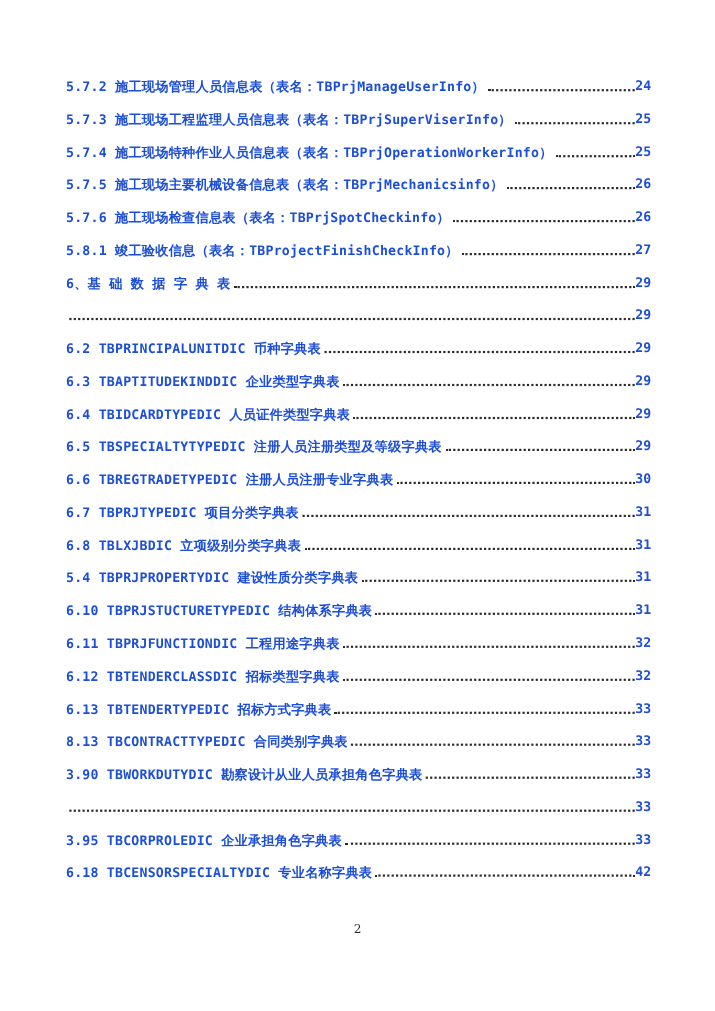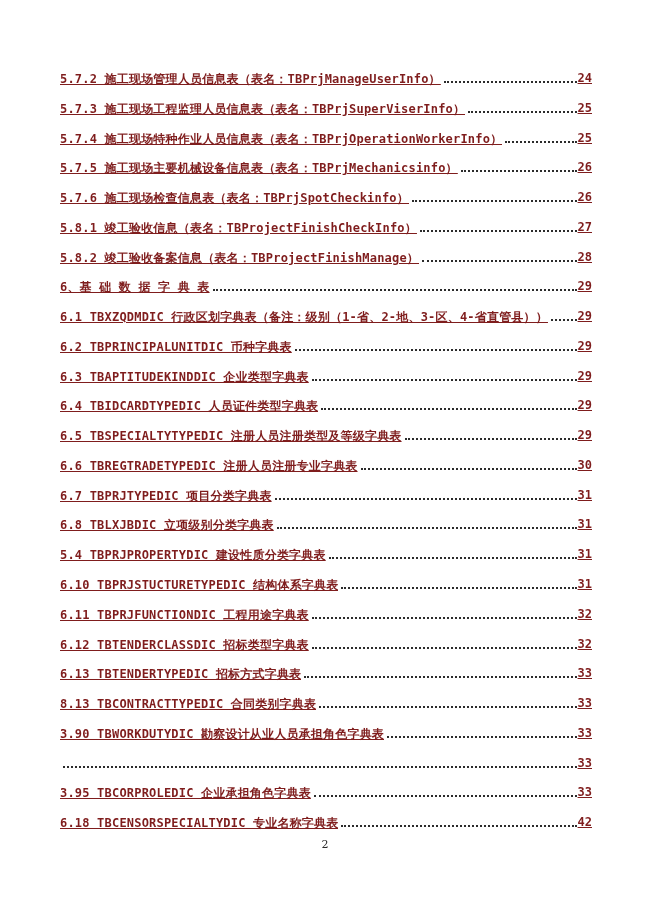--- a/index.html
+++ b/index.html
@@ -20,23 +20,22 @@
     top: 71px;
     left: 60px;
     right: 58px;
   }
   .toc-row {
     display: flex;
     align-items: flex-start;
     height: 29.77px;
     font-size: 12px;
     font-weight: 700;
-    color: #7f1d1d;
+    color: #1d4ed8;
     white-space: nowrap;
-    text-decoration: underline;
   }
   .toc-label {
     flex: 0 1 auto;
     overflow: hidden;
     letter-spacing: 0.2px;
   }
   .toc-leader {
     flex: 1 1 auto;
     min-width: 6px;
     height: 10px;
@@ -94,34 +93,28 @@
     <span class="toc-leader"></span>
     <span class="toc-page">26</span>
   </div>
 
   <div class="toc-row">
     <span class="toc-label">5.8.1 竣工验收信息（表名：TBProjectFinishCheckInfo）</span>
     <span class="toc-leader"></span>
     <span class="toc-page">27</span>
   </div>
 
-  <div class="toc-row">
-    <span class="toc-label">5.8.2 竣工验收备案信息（表名：TBProjectFinishManage）</span>
-    <span class="toc-leader"></span>
-    <span class="toc-page">28</span>
-  </div>
 
   <div class="toc-row">
     <span class="toc-label">6、基 础 数 据 字 典 表</span>
     <span class="toc-leader"></span>
     <span class="toc-page">29</span>
   </div>
 
   <div class="toc-row">
-    <span class="toc-label">6.1 TBXZQDMDIC 行政区划字典表（备注：级别（1-省、2-地、3-区、4-省直管县））</span>
     <span class="toc-leader"></span>
     <span class="toc-page">29</span>
   </div>
 
   <div class="toc-row">
     <span class="toc-label">6.2 TBPRINCIPALUNITDIC 币种字典表</span>
     <span class="toc-leader"></span>
     <span class="toc-page">29</span>
   </div>
 

